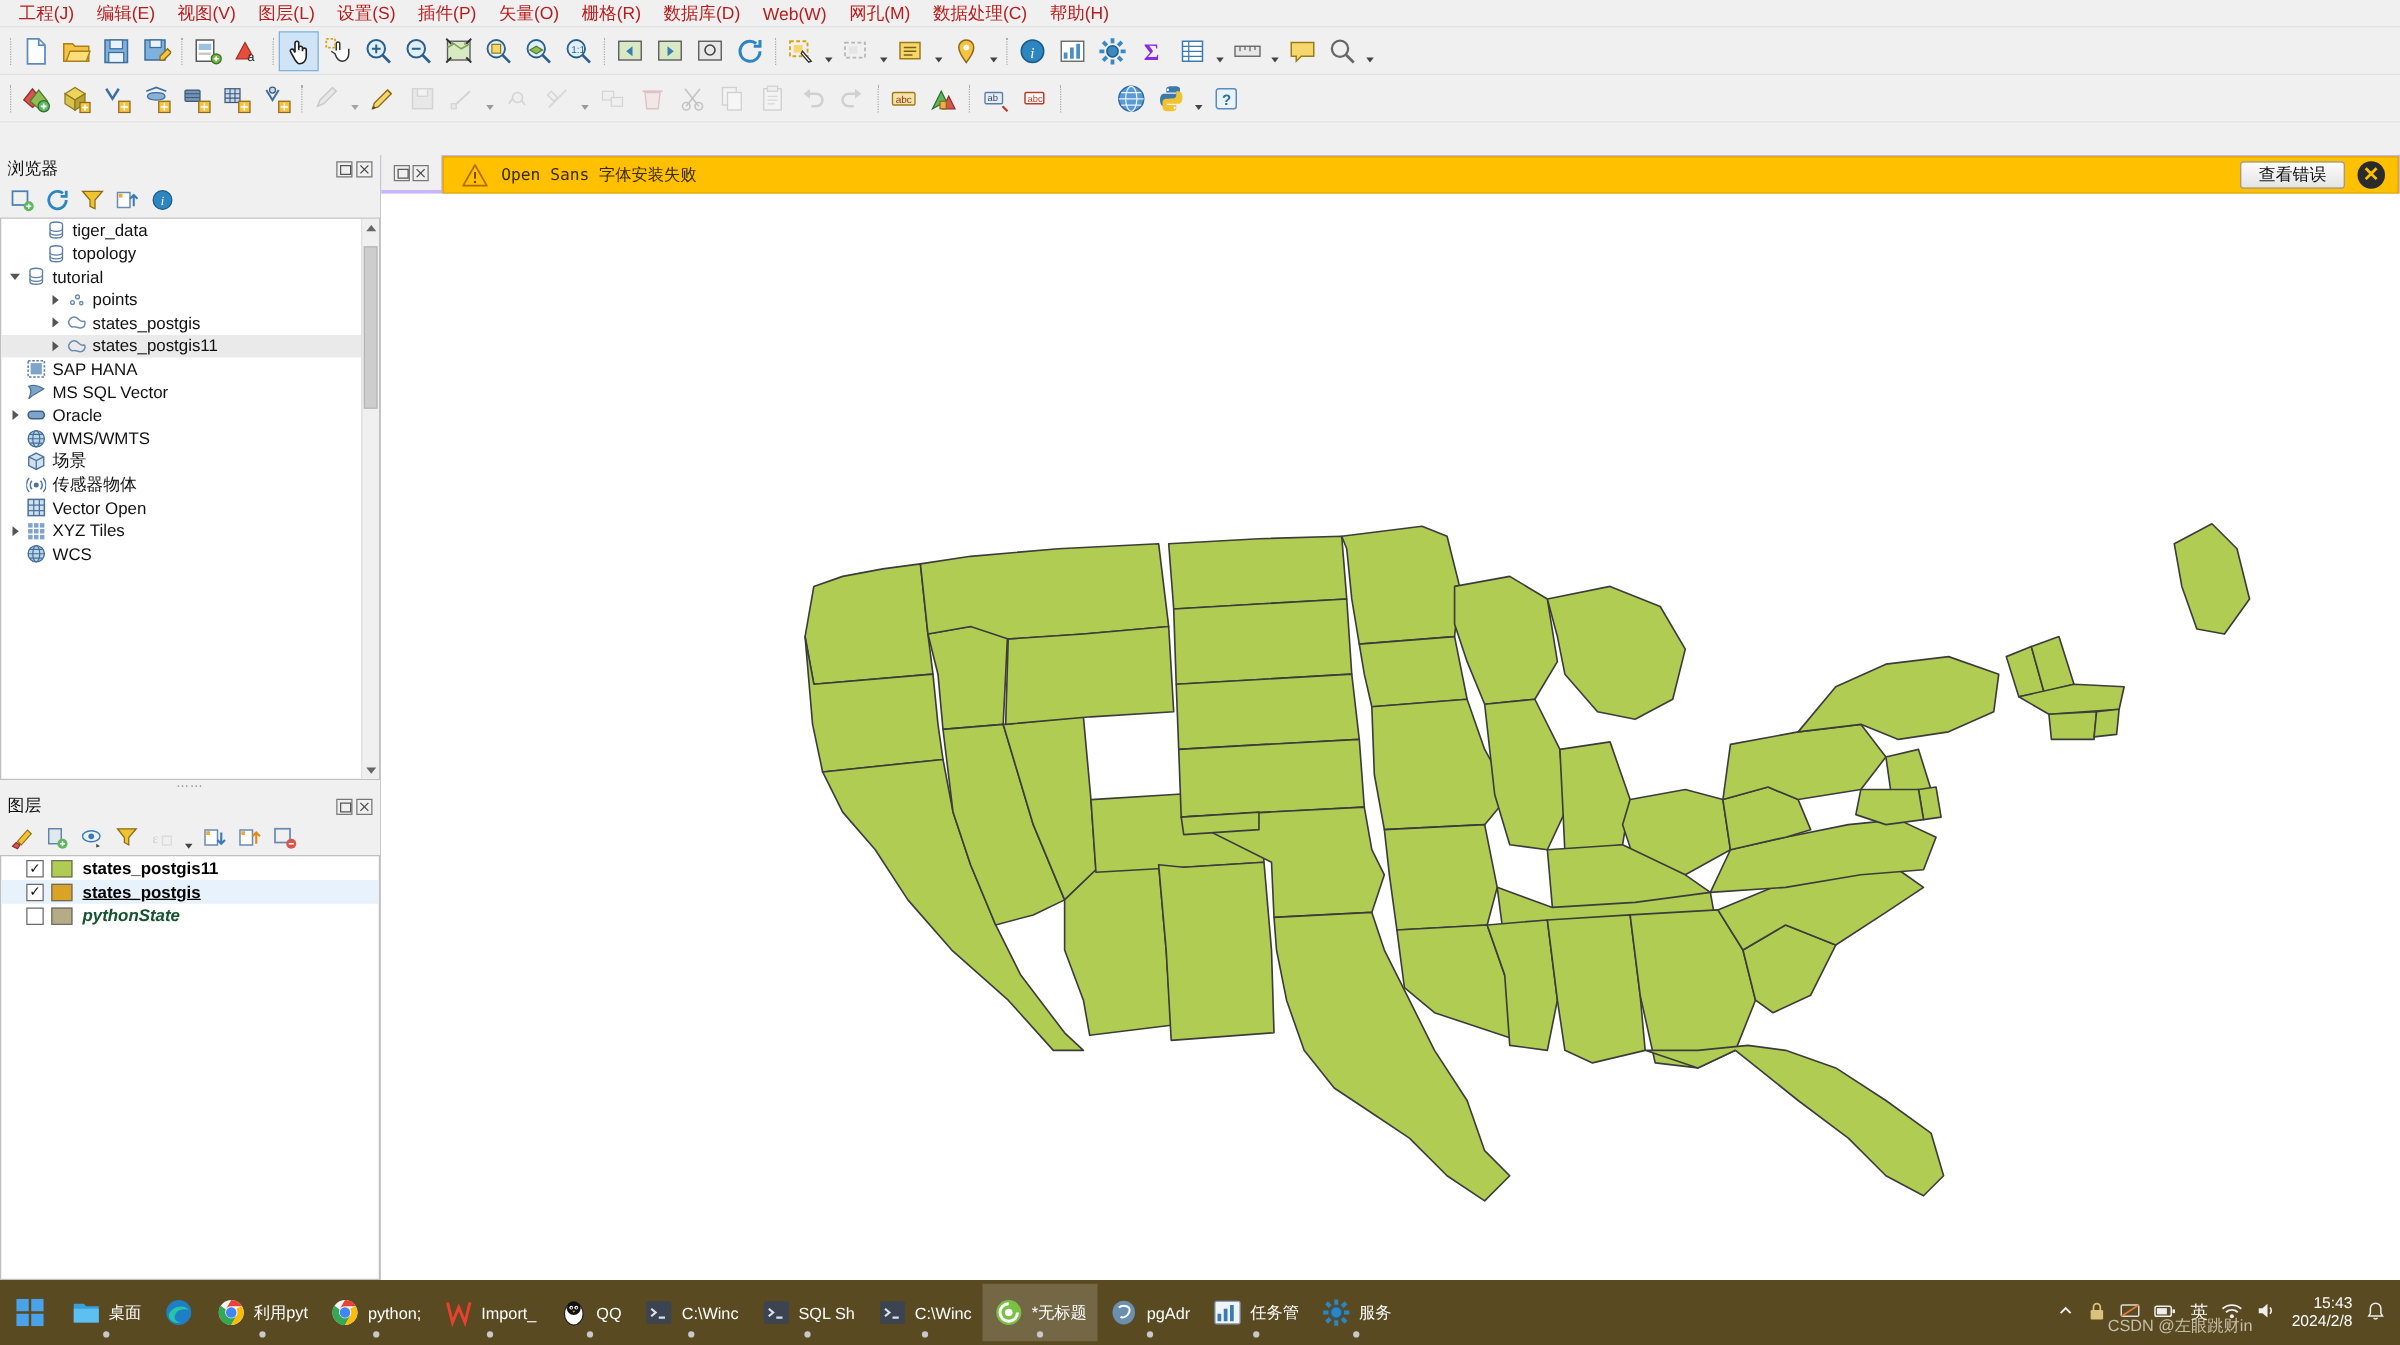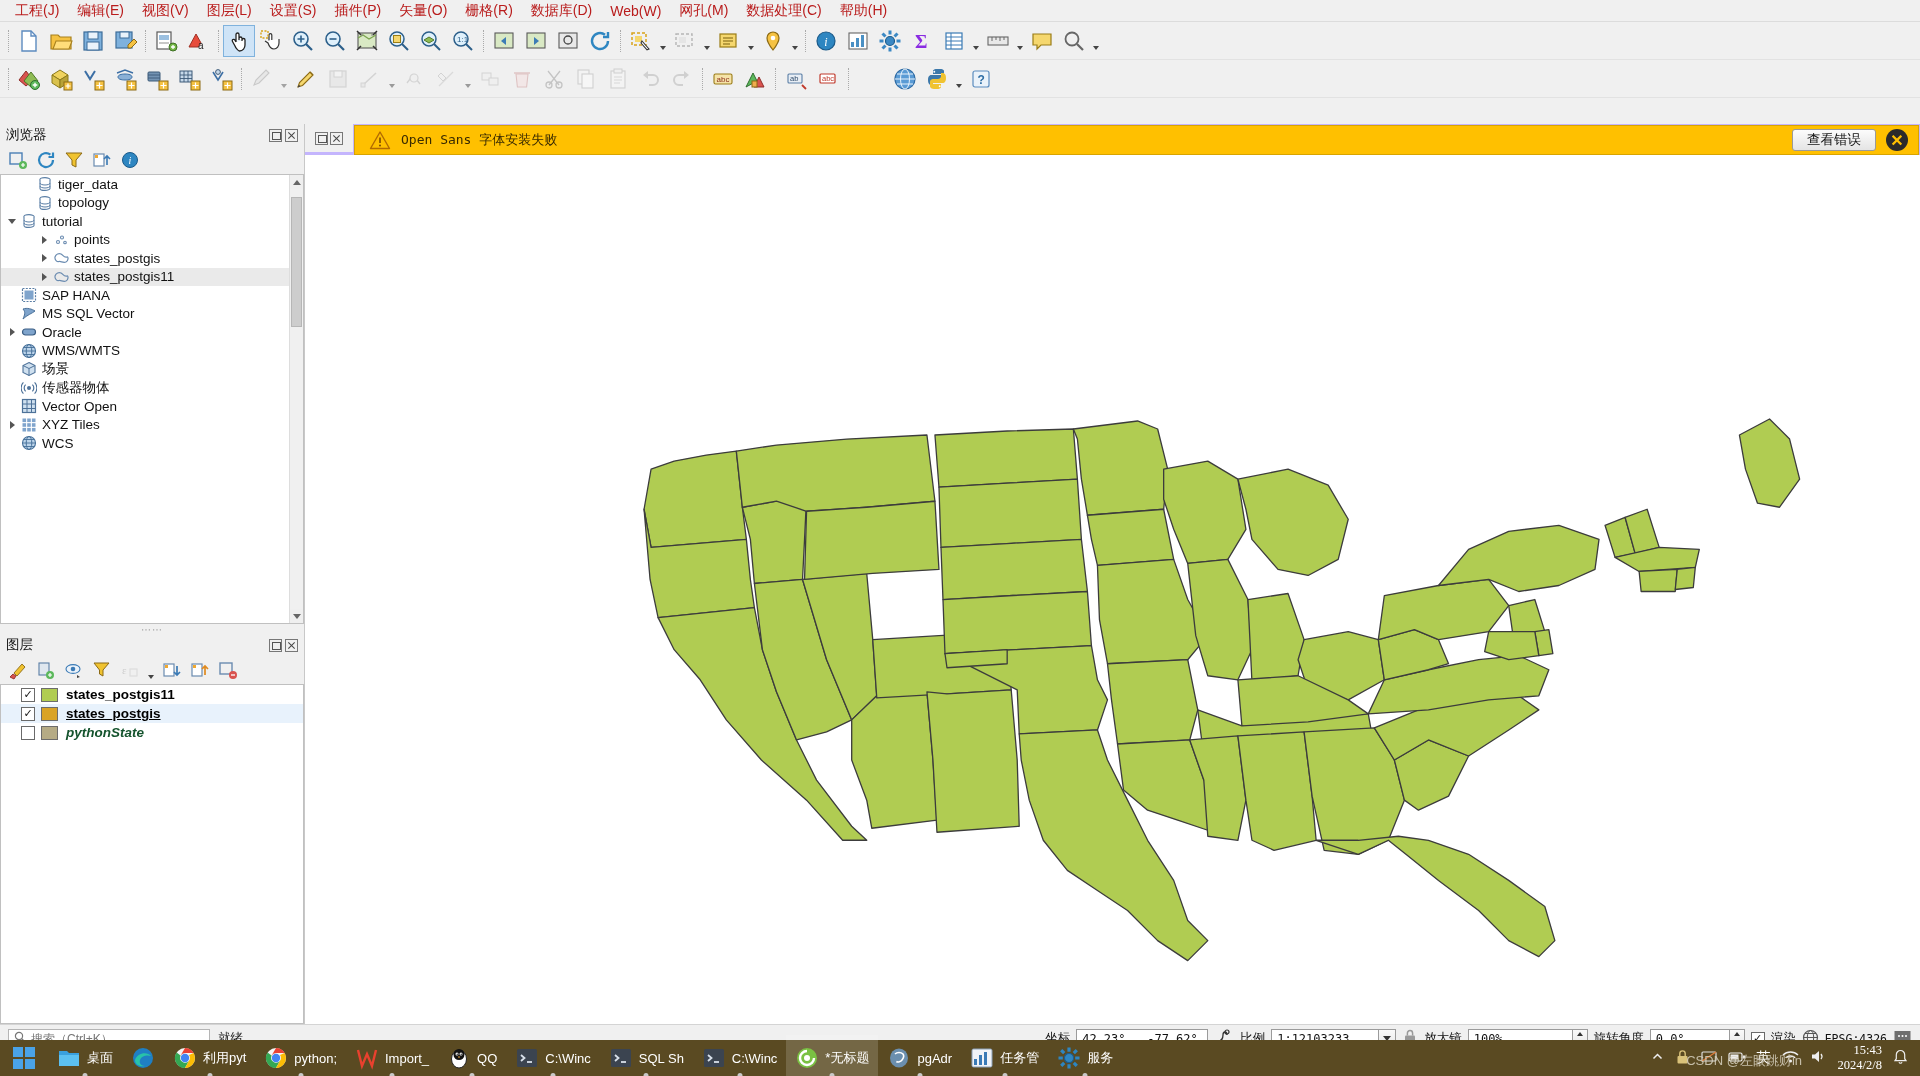--- a/index.html
+++ b/index.html
@@ -151,31 +151,31 @@
   .sb-arrow::after{content:"";border-left:4px solid transparent;border-right:4px solid transparent;border-top:5px solid #333;}
   .sb-spin { width:15px;height:20px;border:1px solid #9b9b9b;border-left:none;background:linear-gradient(#fafafa,#e6e6e6);
              display:flex;flex-direction:column;align-items:center;justify-content:space-around;}
   .sb-spin i{display:block;width:0;height:0;}
   .sb-spin i.up{border-left:3.5px solid transparent;border-right:3.5px solid transparent;border-bottom:4px solid #333;}
   .sb-spin i.dn{border-left:3.5px solid transparent;border-right:3.5px solid transparent;border-top:4px solid #333;}
   .sb-chk { width:14px;height:14px;border:1px solid #6a6a6a;background:#fff;display:flex;align-items:center;justify-content:center;font-size:11px;}
 
   
   .taskbar {
-    position:absolute; left:0; right:0; bottom:0; height:36px;
+    position:absolute; left:0; right:0; bottom:0; height:52px;
     background:#5a4a22; display:flex; align-items:center; color:#fff;justify-content:flex-end;
   }
   .tb-start { width:48px; height:46px; display:flex;align-items:center;justify-content:center;}
   .tb-item { height:46px; display:flex; align-items:center; gap:6px; padding:0 9px; position:relative;
              font-size:13px; color:#fff; white-space:nowrap; }
   .tb-item.active { background: rgba(255,255,255,0.16); }
   .tb-item .dot { position:absolute; bottom:3px; left:50%; transform:translateX(-50%);
                   width:5px;height:5px;border-radius:50%;background:#c9c9c9;}
   .tb-right { margin-left:auto; display:flex; align-items:center; gap:11px; padding-right:12px; font-size:12.5px;}
-  .tb-clock { display:flex; flex-direction:column; align-items:flex-end; line-height:1.18; font-size:12.5px;font-family:Liberation Serif, serif;}
+  .tb-clock { display:flex; flex-direction:column; align-items:flex-end; line-height:1.18; font-size:12.5px;}
   .watermark{ position:absolute; right:118px; bottom:6px; color:#d8d2c0; font-size:13px; opacity:.85;}
 </style>
 </head>
 <body>
 
 <div id="app">
 
 
   <div class="menubar" id="menubar">
       <div class="mi">工程(J)</div>

